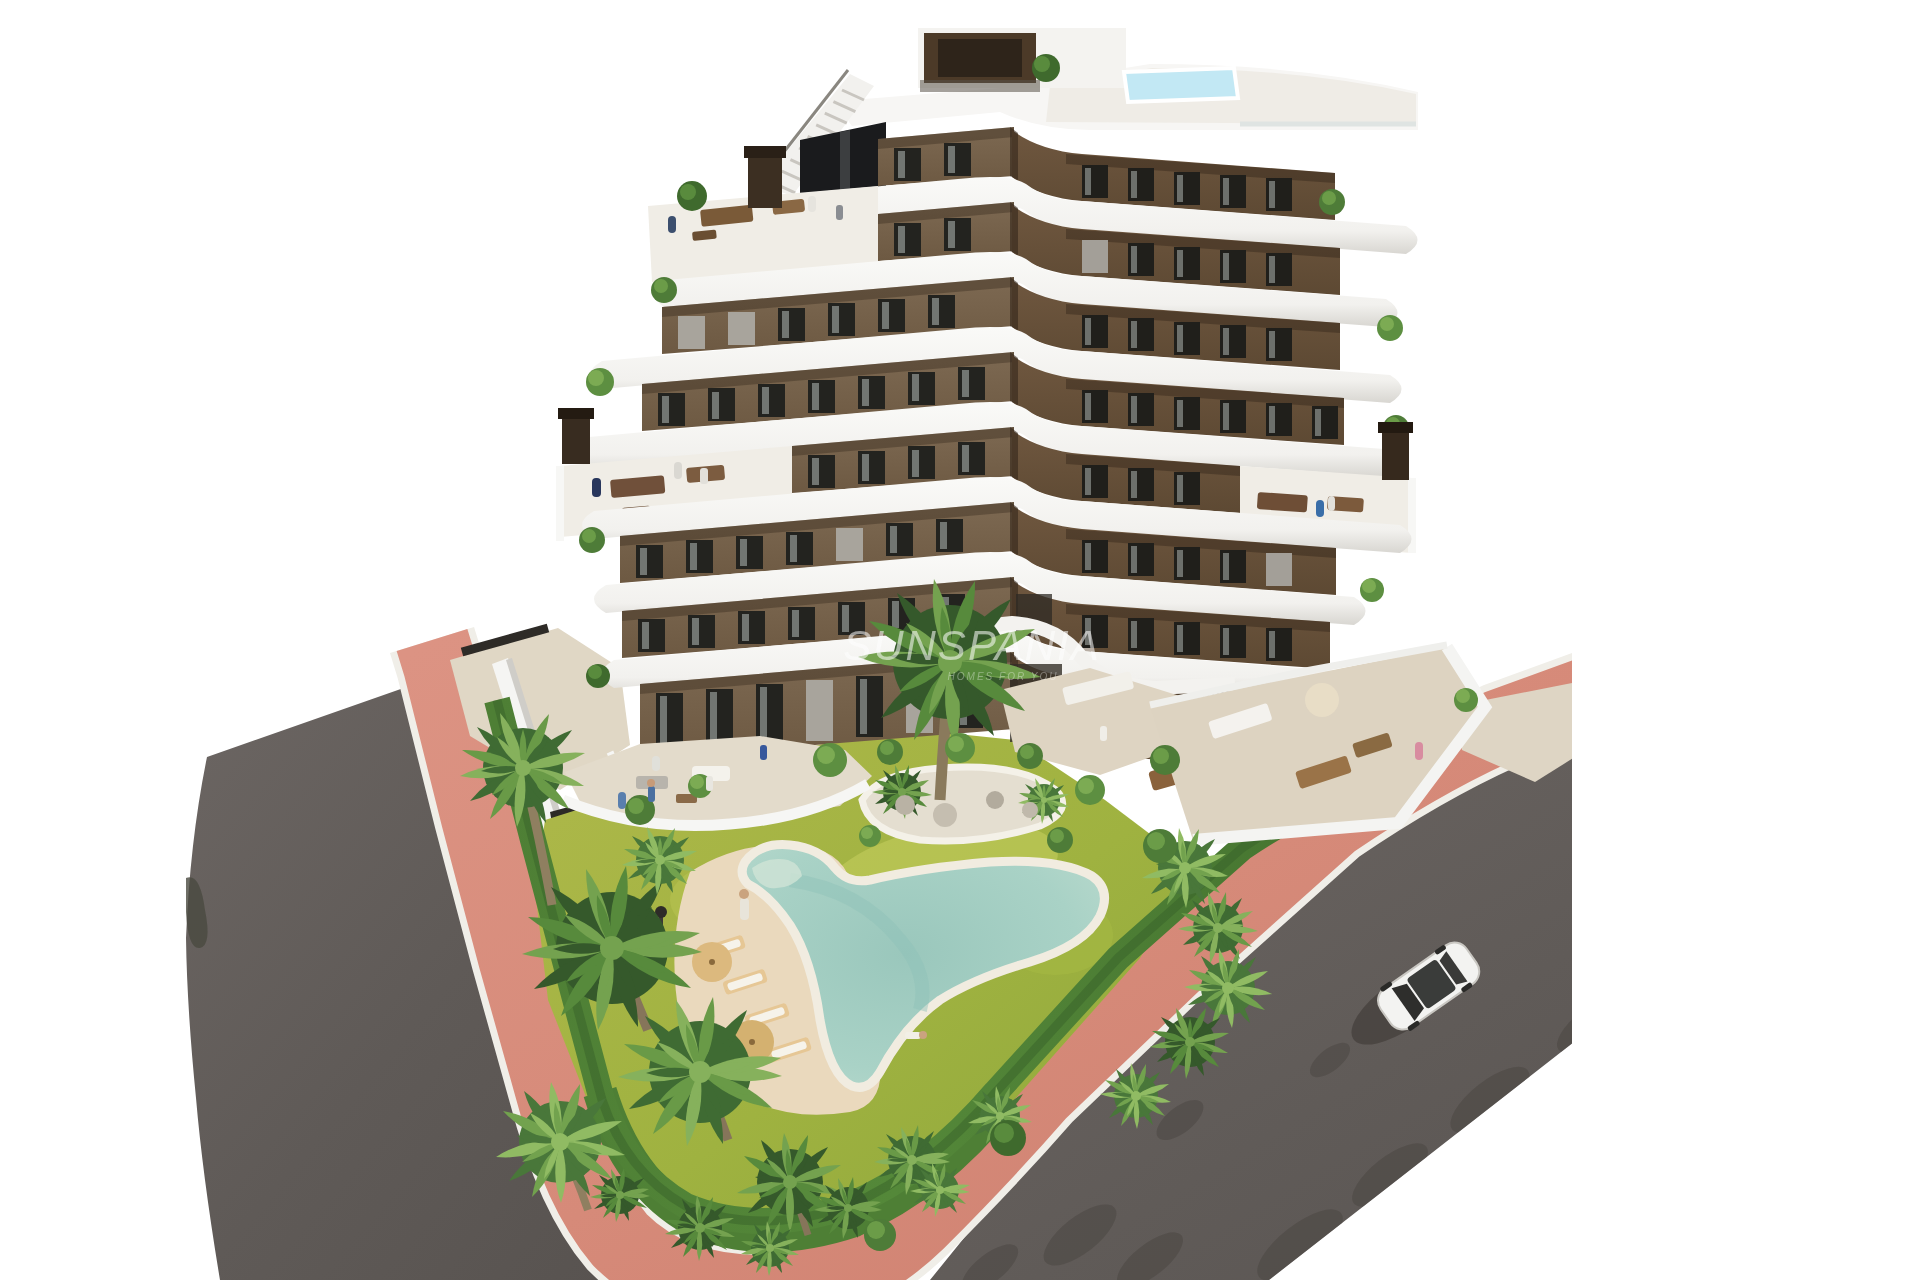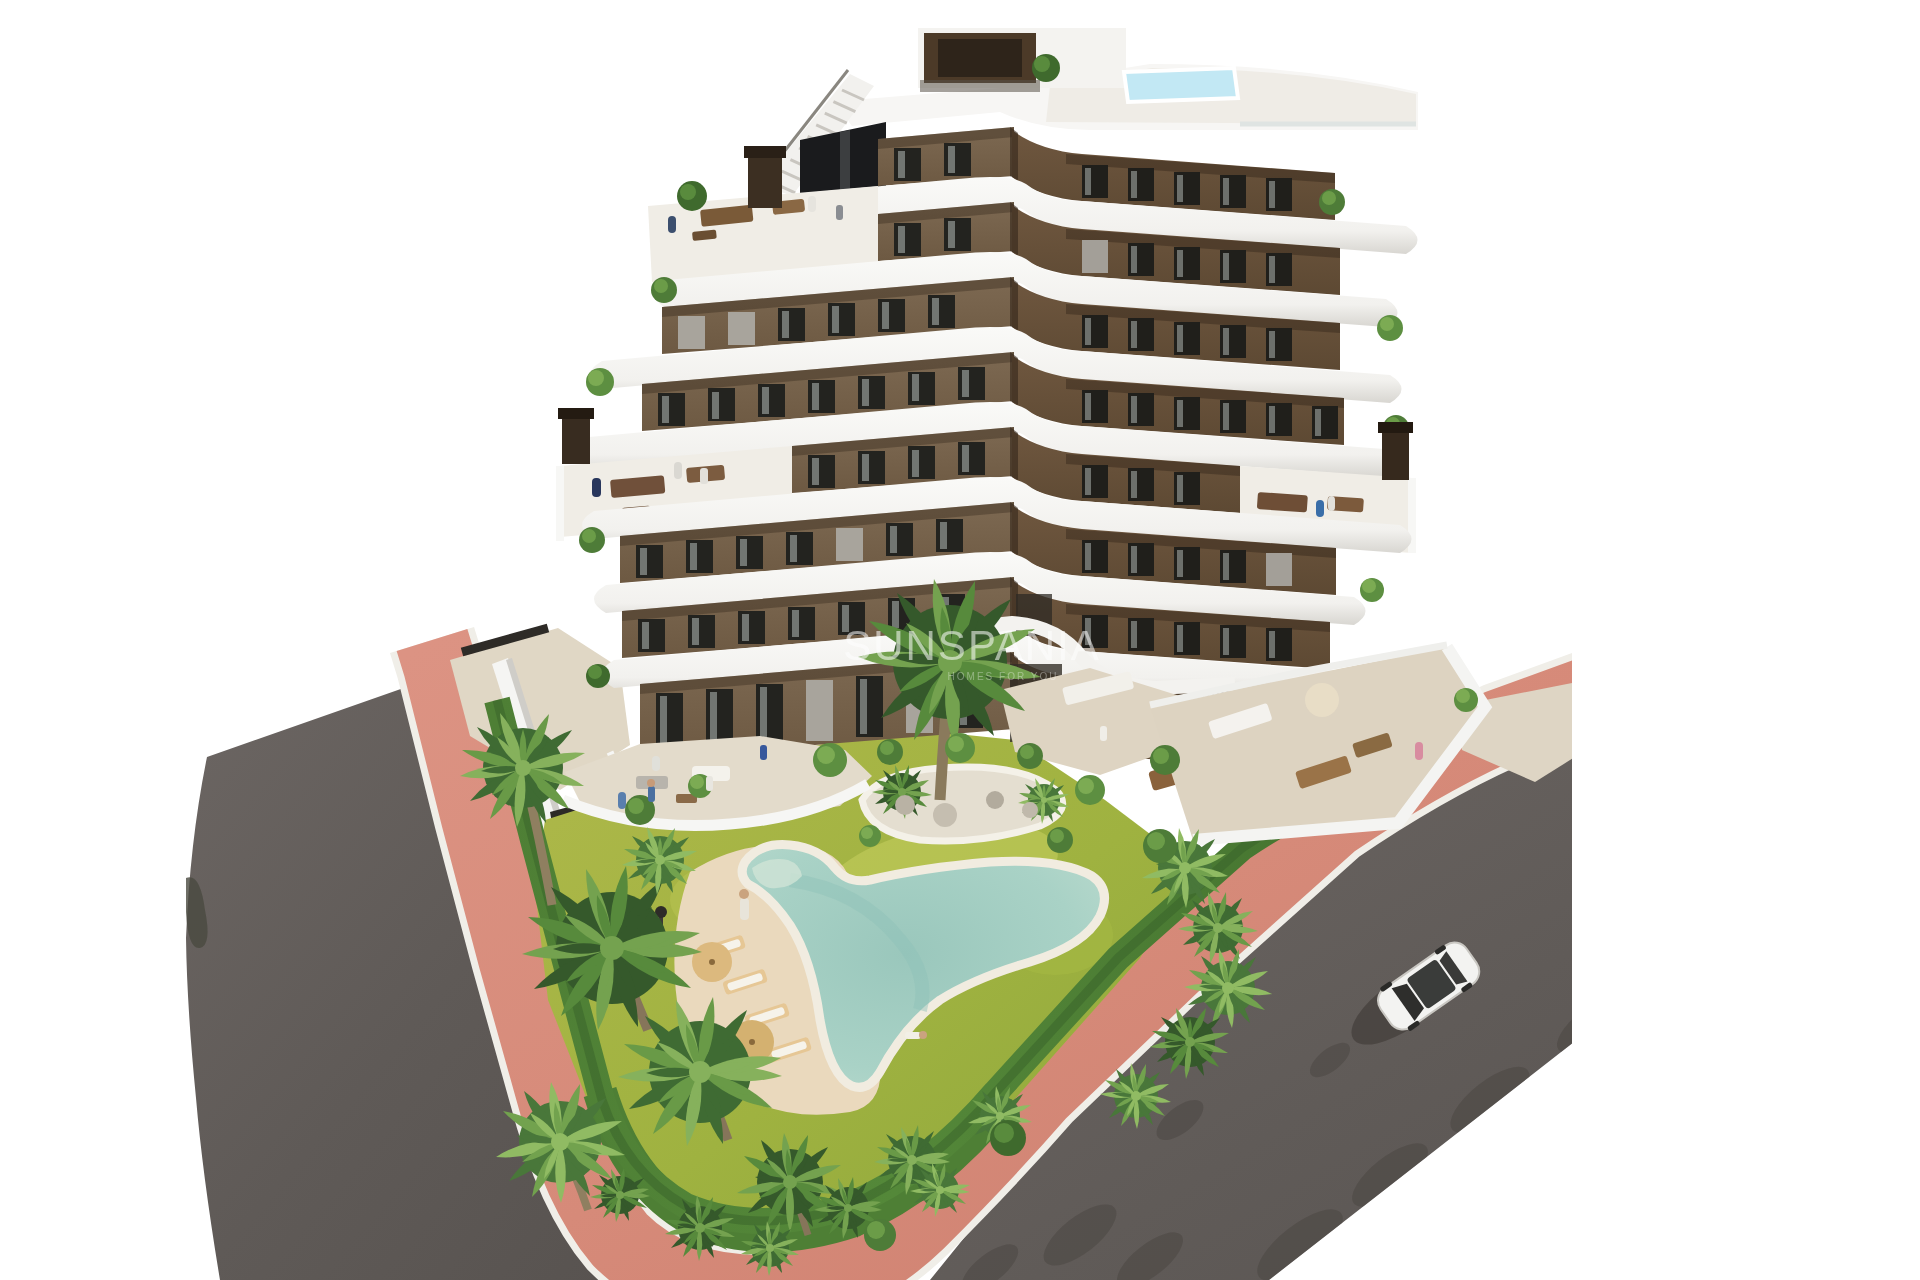--- a/index.html
+++ b/index.html
@@ -1,16 +1,16 @@
 <!DOCTYPE html>
 <html><head>
 <meta charset="utf-8">
 <style>
   html,body { margin:0; padding:0; background:#fff; }
-  #scene { width:1572px; height:1280px; position:relative; overflow:hidden; font-family:"Liberation Sans", sans-serif; }
+  #scene { width:1572px; height:1280px; position:relative; overflow:hidden; font-family:"Liberation Sans", sans-serif;font-style:italic; }
 </style>
 </head>
 <body>
 <div id="scene">
 <svg width="1920" height="1280" viewBox="0 0 1920 1280">
 <defs>
   <linearGradient id="asph1" x1="0" y1="0" x2="1" y2="1">
     <stop offset="0" stop-color="#6c6663"></stop>
     <stop offset="0.5" stop-color="#5f5a57"></stop>
     <stop offset="1" stop-color="#56514e"></stop>

